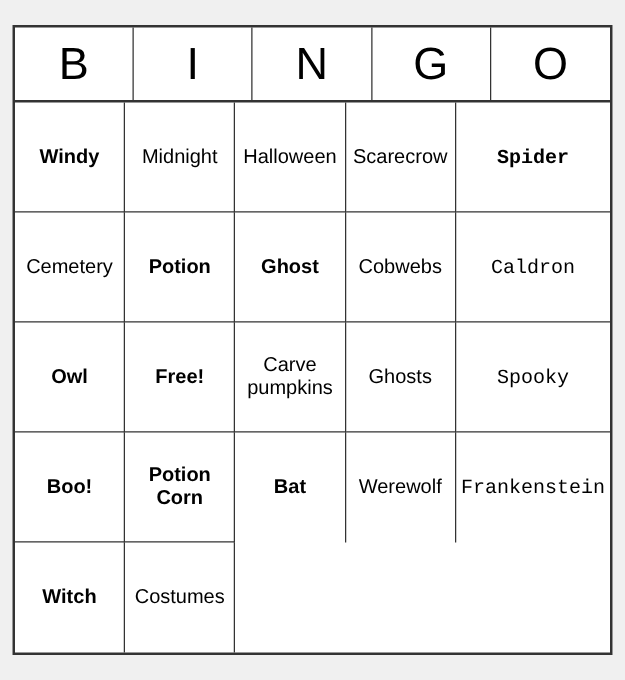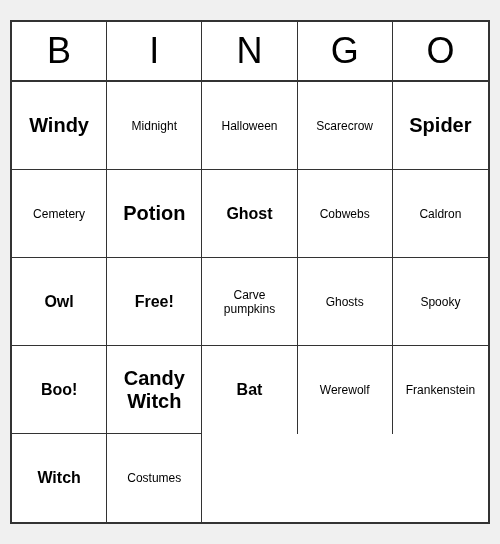--- a/index.html
+++ b/index.html
@@ -53,38 +53,39 @@
       display: flex;
       align-items: center;
       justify-content: center;
       text-align: center;
       padding: 6px 4px;
       font-size: 14px;
     }
 
     .bingo-cell:nth-child(5n) {
       border-right: none;
+      font-family: Liberation Mono, monospace;
     }
 
     .bingo-cell:nth-last-child(-n+5) {
       border-bottom: none;
     }
 
     .bingo-cell.large-text {
       font-size: 16px;
       font-weight: bold;
     }
 
     .bingo-cell.medium-text {
-      font-size: 20px;
+      font-size: 16px;
       font-weight: bold;
     }
 
     .bingo-cell.small-text {
-      font-size: 12px;
+      font-size: 16px;
     }
 
     .bingo-cell-inner {
       display: flex;
       flex-direction: column;
       align-items: center;
       justify-content: center;
     }
   </style>
 </head>
@@ -141,21 +142,21 @@
       <div class="bingo-cell small-text">
         <div class="bingo-cell-inner">Ghosts</div>
       </div>
       <div class="bingo-cell small-text">
         <div class="bingo-cell-inner">Spooky</div>
       </div>
       <div class="bingo-cell large-text">
         <div class="bingo-cell-inner">Boo!</div>
       </div>
       <div class="bingo-cell medium-text">
-        <div class="bingo-cell-inner">Candy Witch</div>
+        <div class="bingo-cell-inner">Potion Corn</div>
       </div>
       <div class="bingo-cell large-text">
         <div class="bingo-cell-inner">Bat</div>
       </div>
       <div class="bingo-cell small-text">
         <div class="bingo-cell-inner">Werewolf</div>
       </div>
       <div class="bingo-cell small-text">
         <div class="bingo-cell-inner">Frankenstein</div>
       </div>

